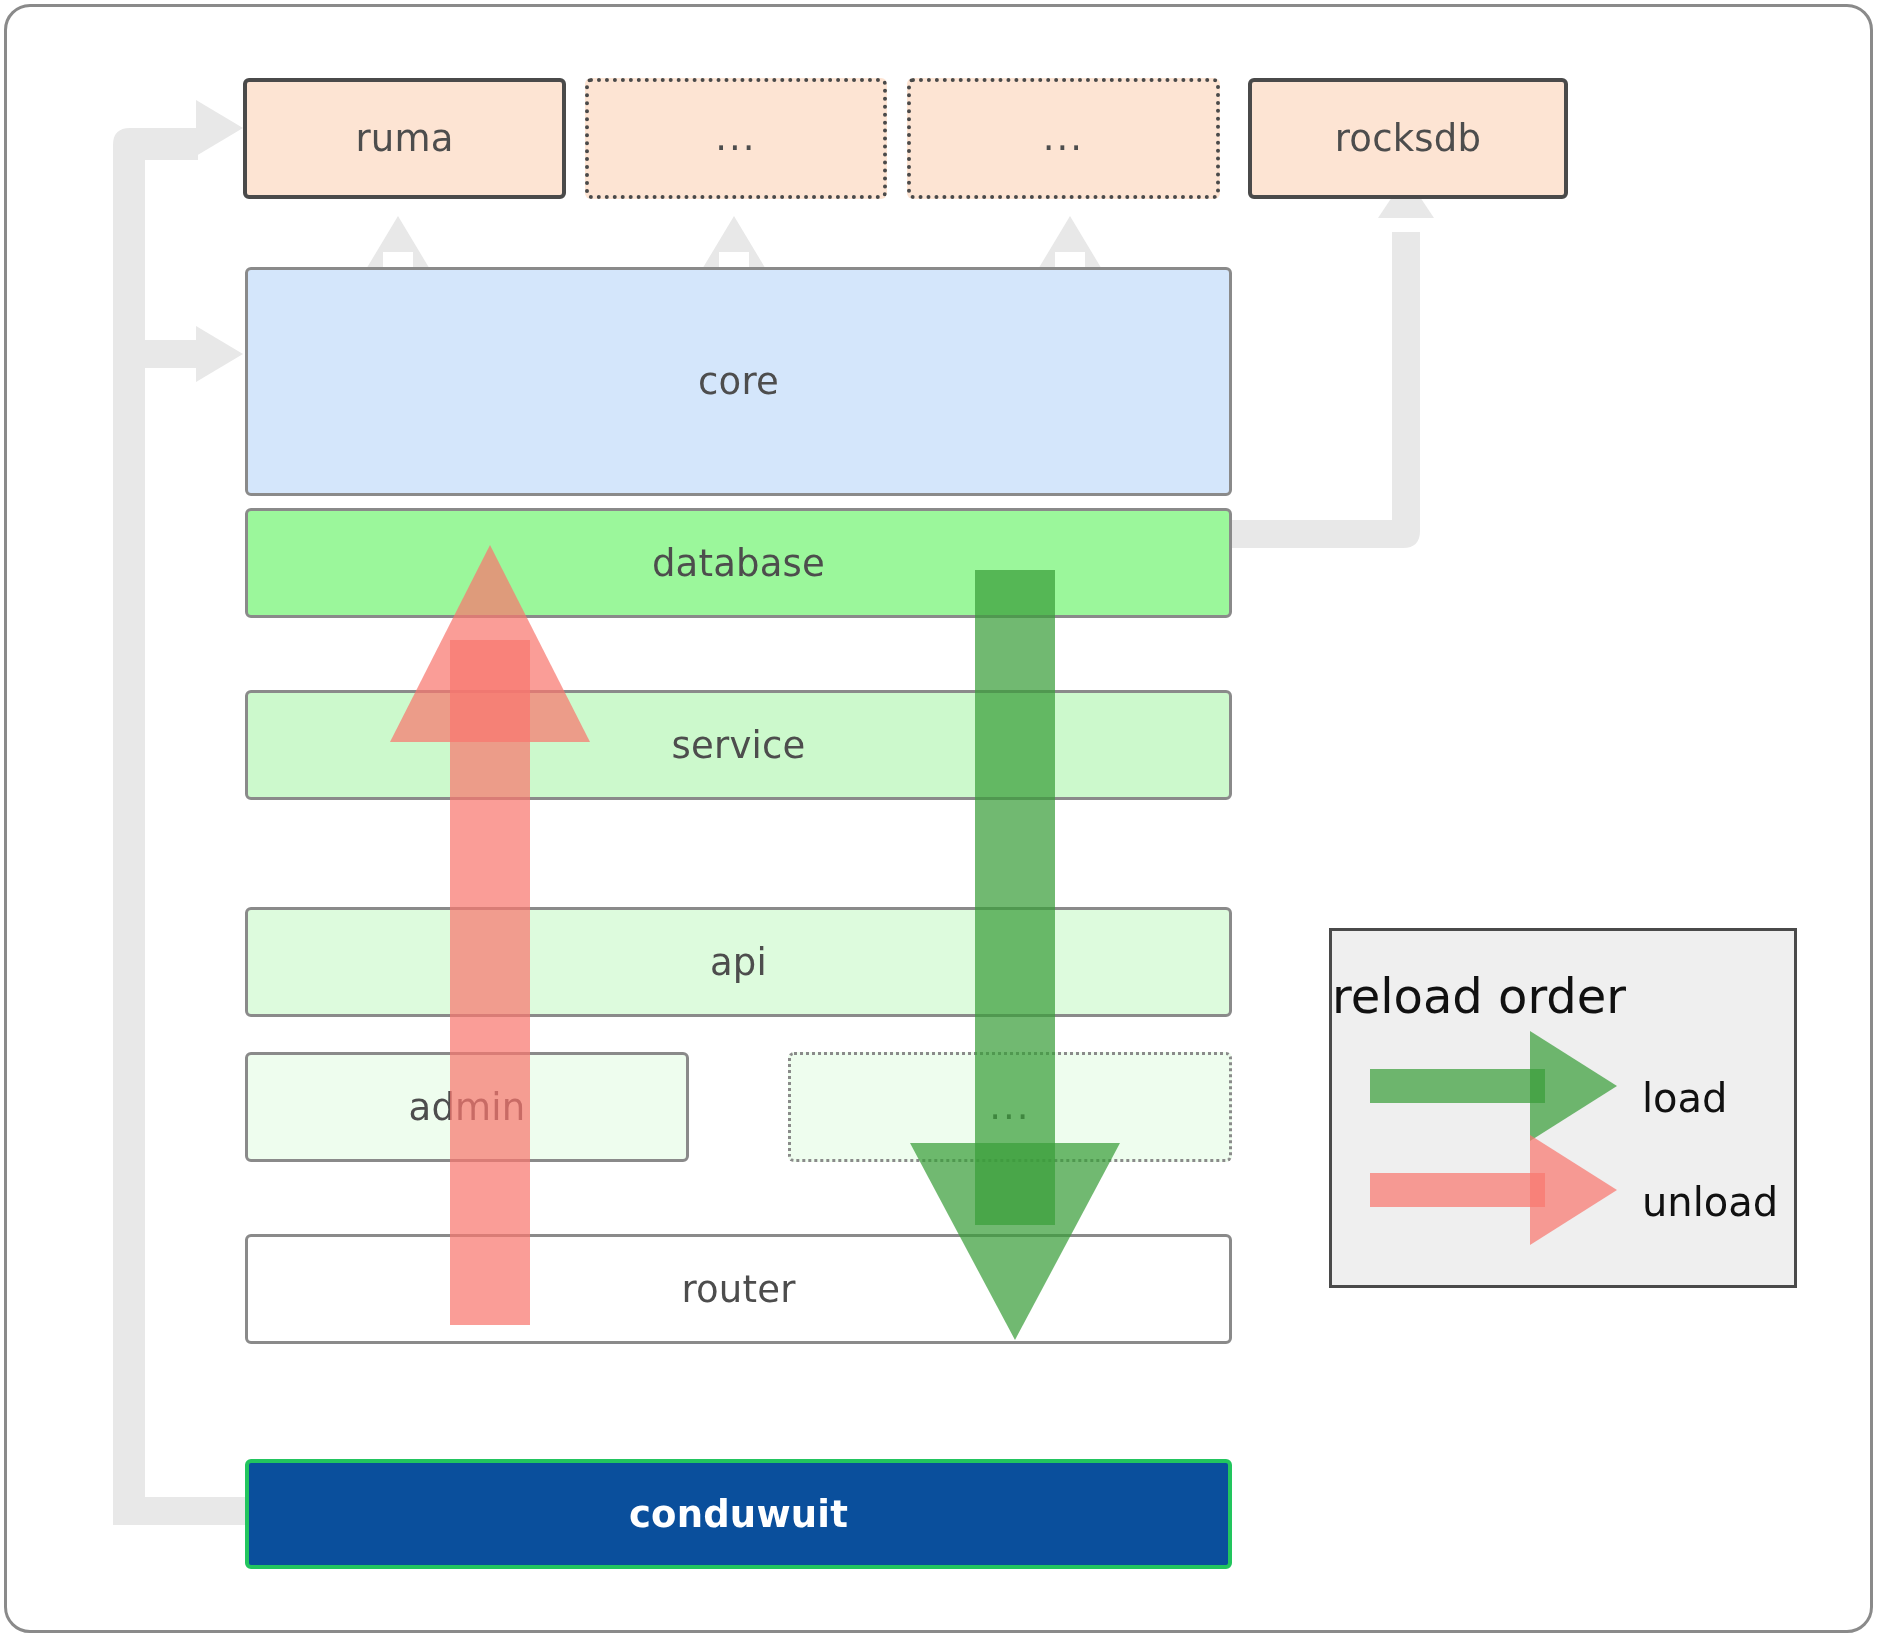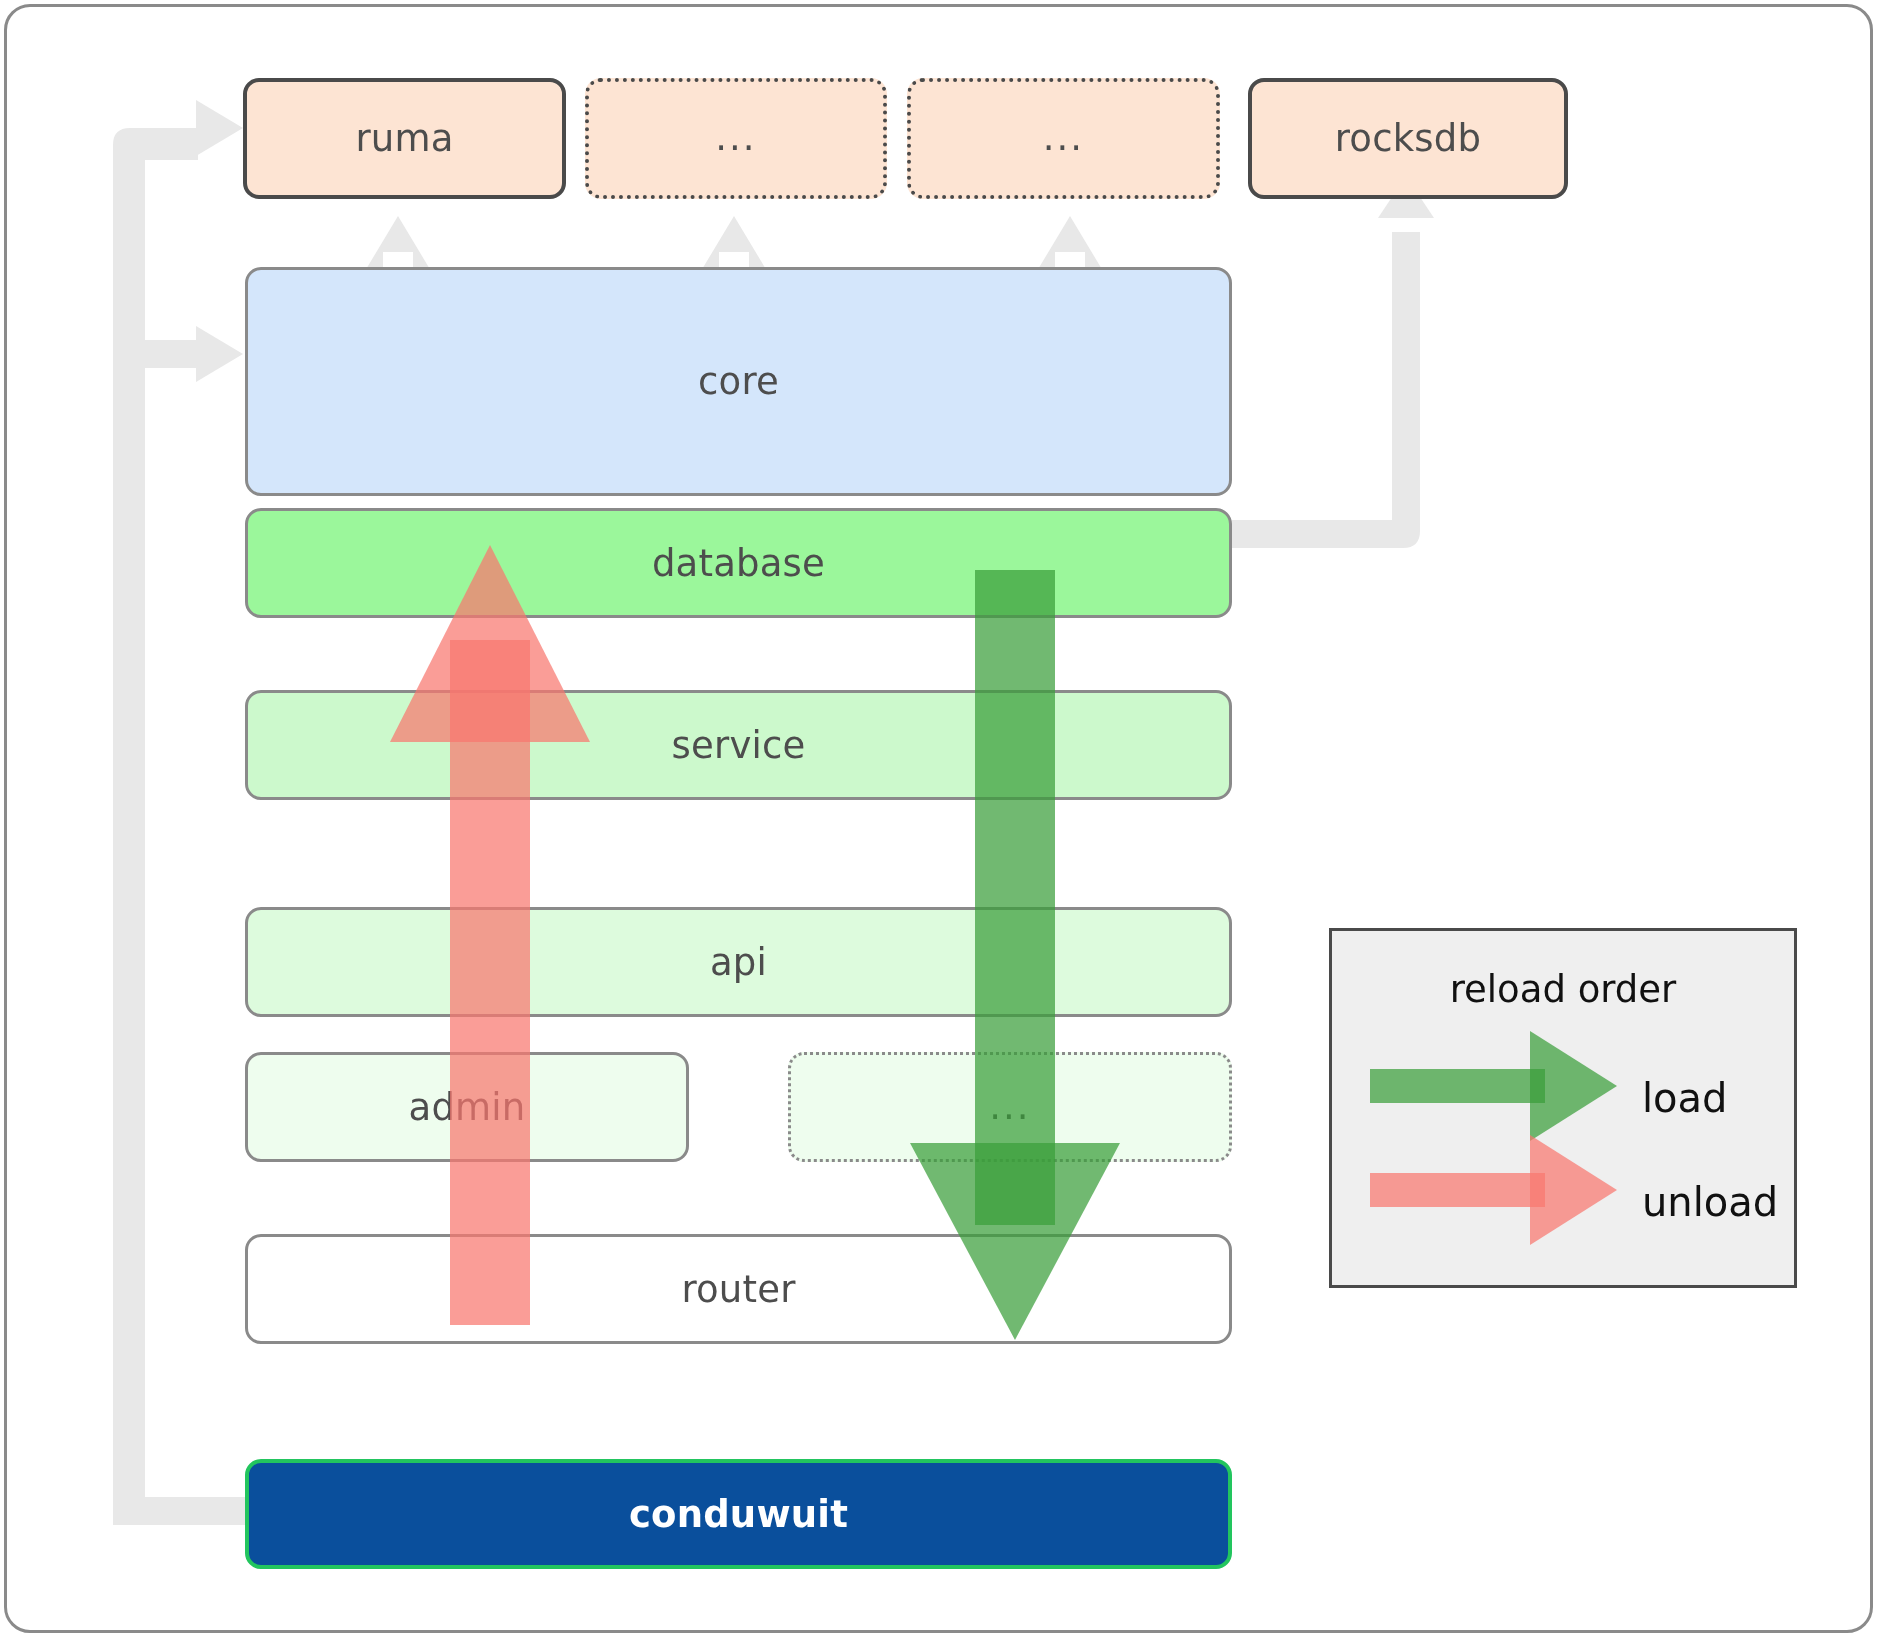--- a/index.html
+++ b/index.html
@@ -27,21 +27,21 @@
     box-sizing: border-box;
     background: #ffffff;
   }
   
   .node {
     position: absolute;
     box-sizing: border-box;
     display: flex;
     align-items: center;
     justify-content: center;
-    border-radius: 16px;
+    border-radius: 6px;
     font-size: 37px;
     color: #4d4d4d;
     letter-spacing: .2px;
     white-space: nowrap;
   }
   .node.solid-dark { border: 4px solid #4a4a4a; }
   .node.dotted-dark { border: 4px dotted #4a4a4a; }
   .node.solid-gray { border: 3px solid #8a8a8a; }
   .node.dotted-gray { border: 3px dotted #8a8a8a; }
   .node.solid-black { border: 4px solid #22c55e; }
@@ -78,22 +78,22 @@
     width: 468px;
     height: 360px;
     background: #efefef;
     border: 3px solid #4a4a4a;
     box-sizing: border-box;
   }
   .legend-title {
     position: absolute;
     left: 0; right: 0;
     top: 37px;
-    text-align: center;
-    font-size: 37px;
+    text-align: left;
+    font-size: 48px;
     color: #111111;
   }
   .legend-label {
     position: absolute;
     font-size: 40px;
     color: #111111;
     white-space: nowrap;
   }
   .legend-label.load   { left: 310px; top: 144px; }
   .legend-label.unload { left: 310px; top: 248px; }

